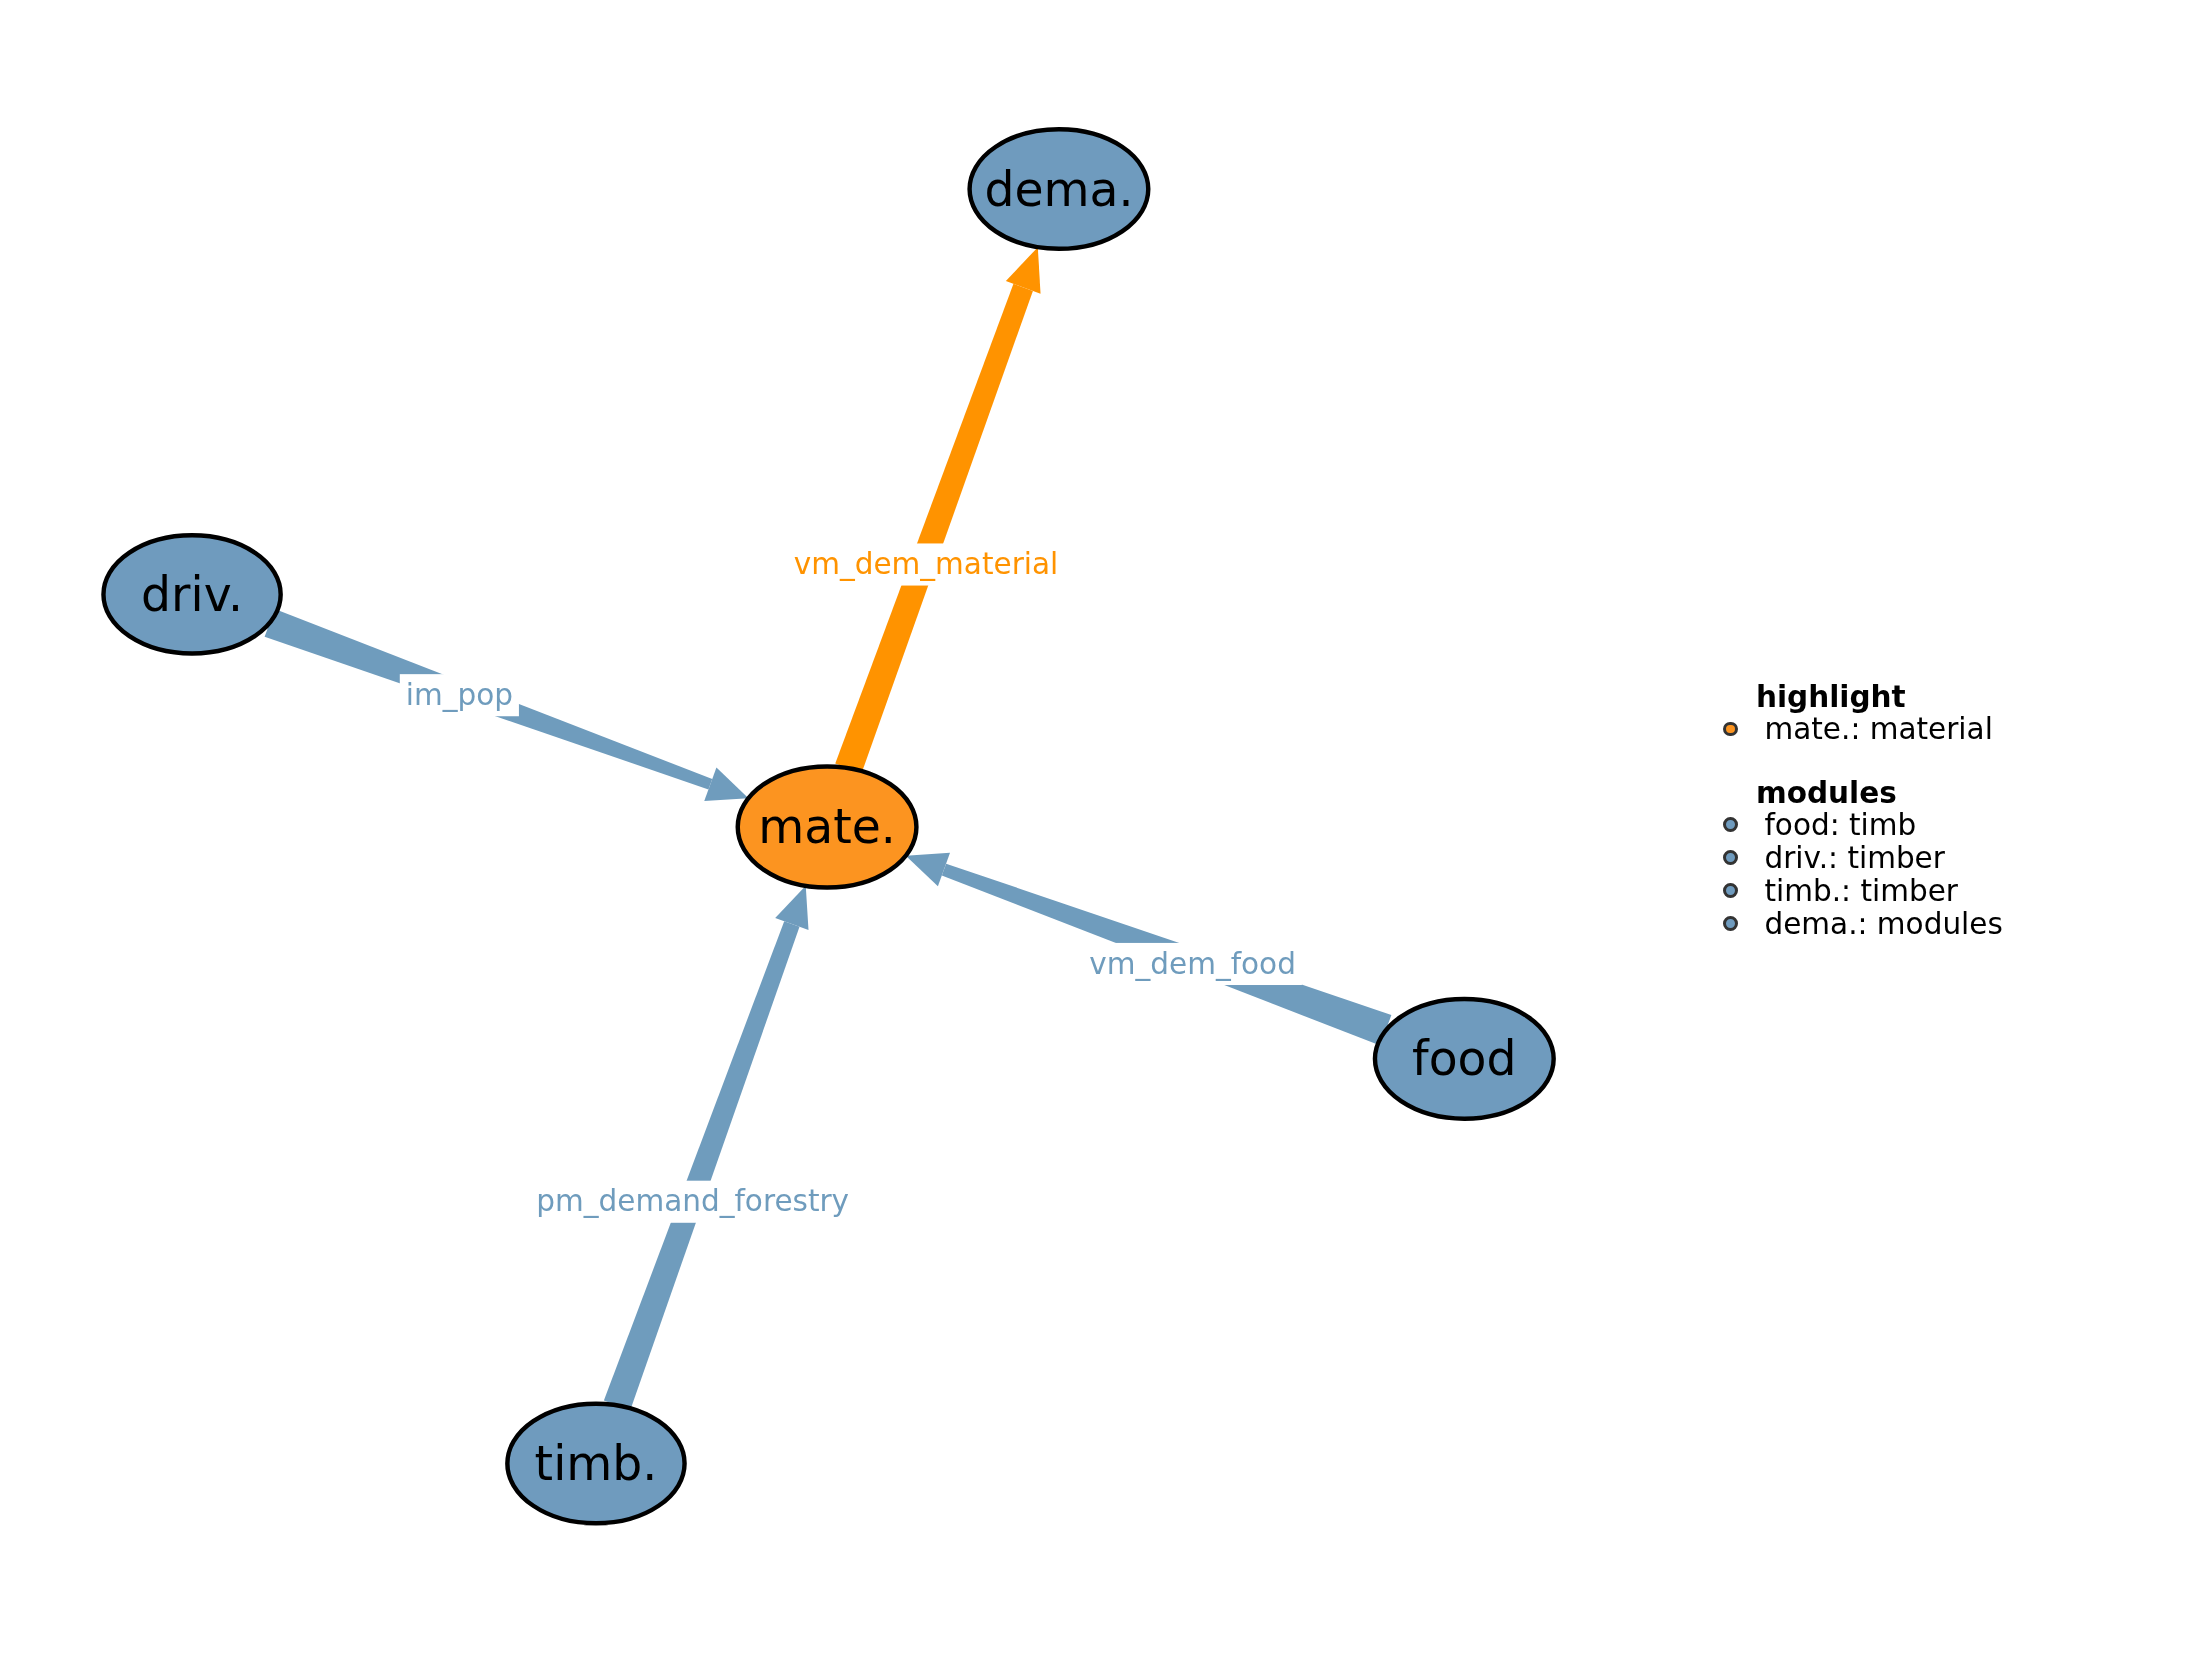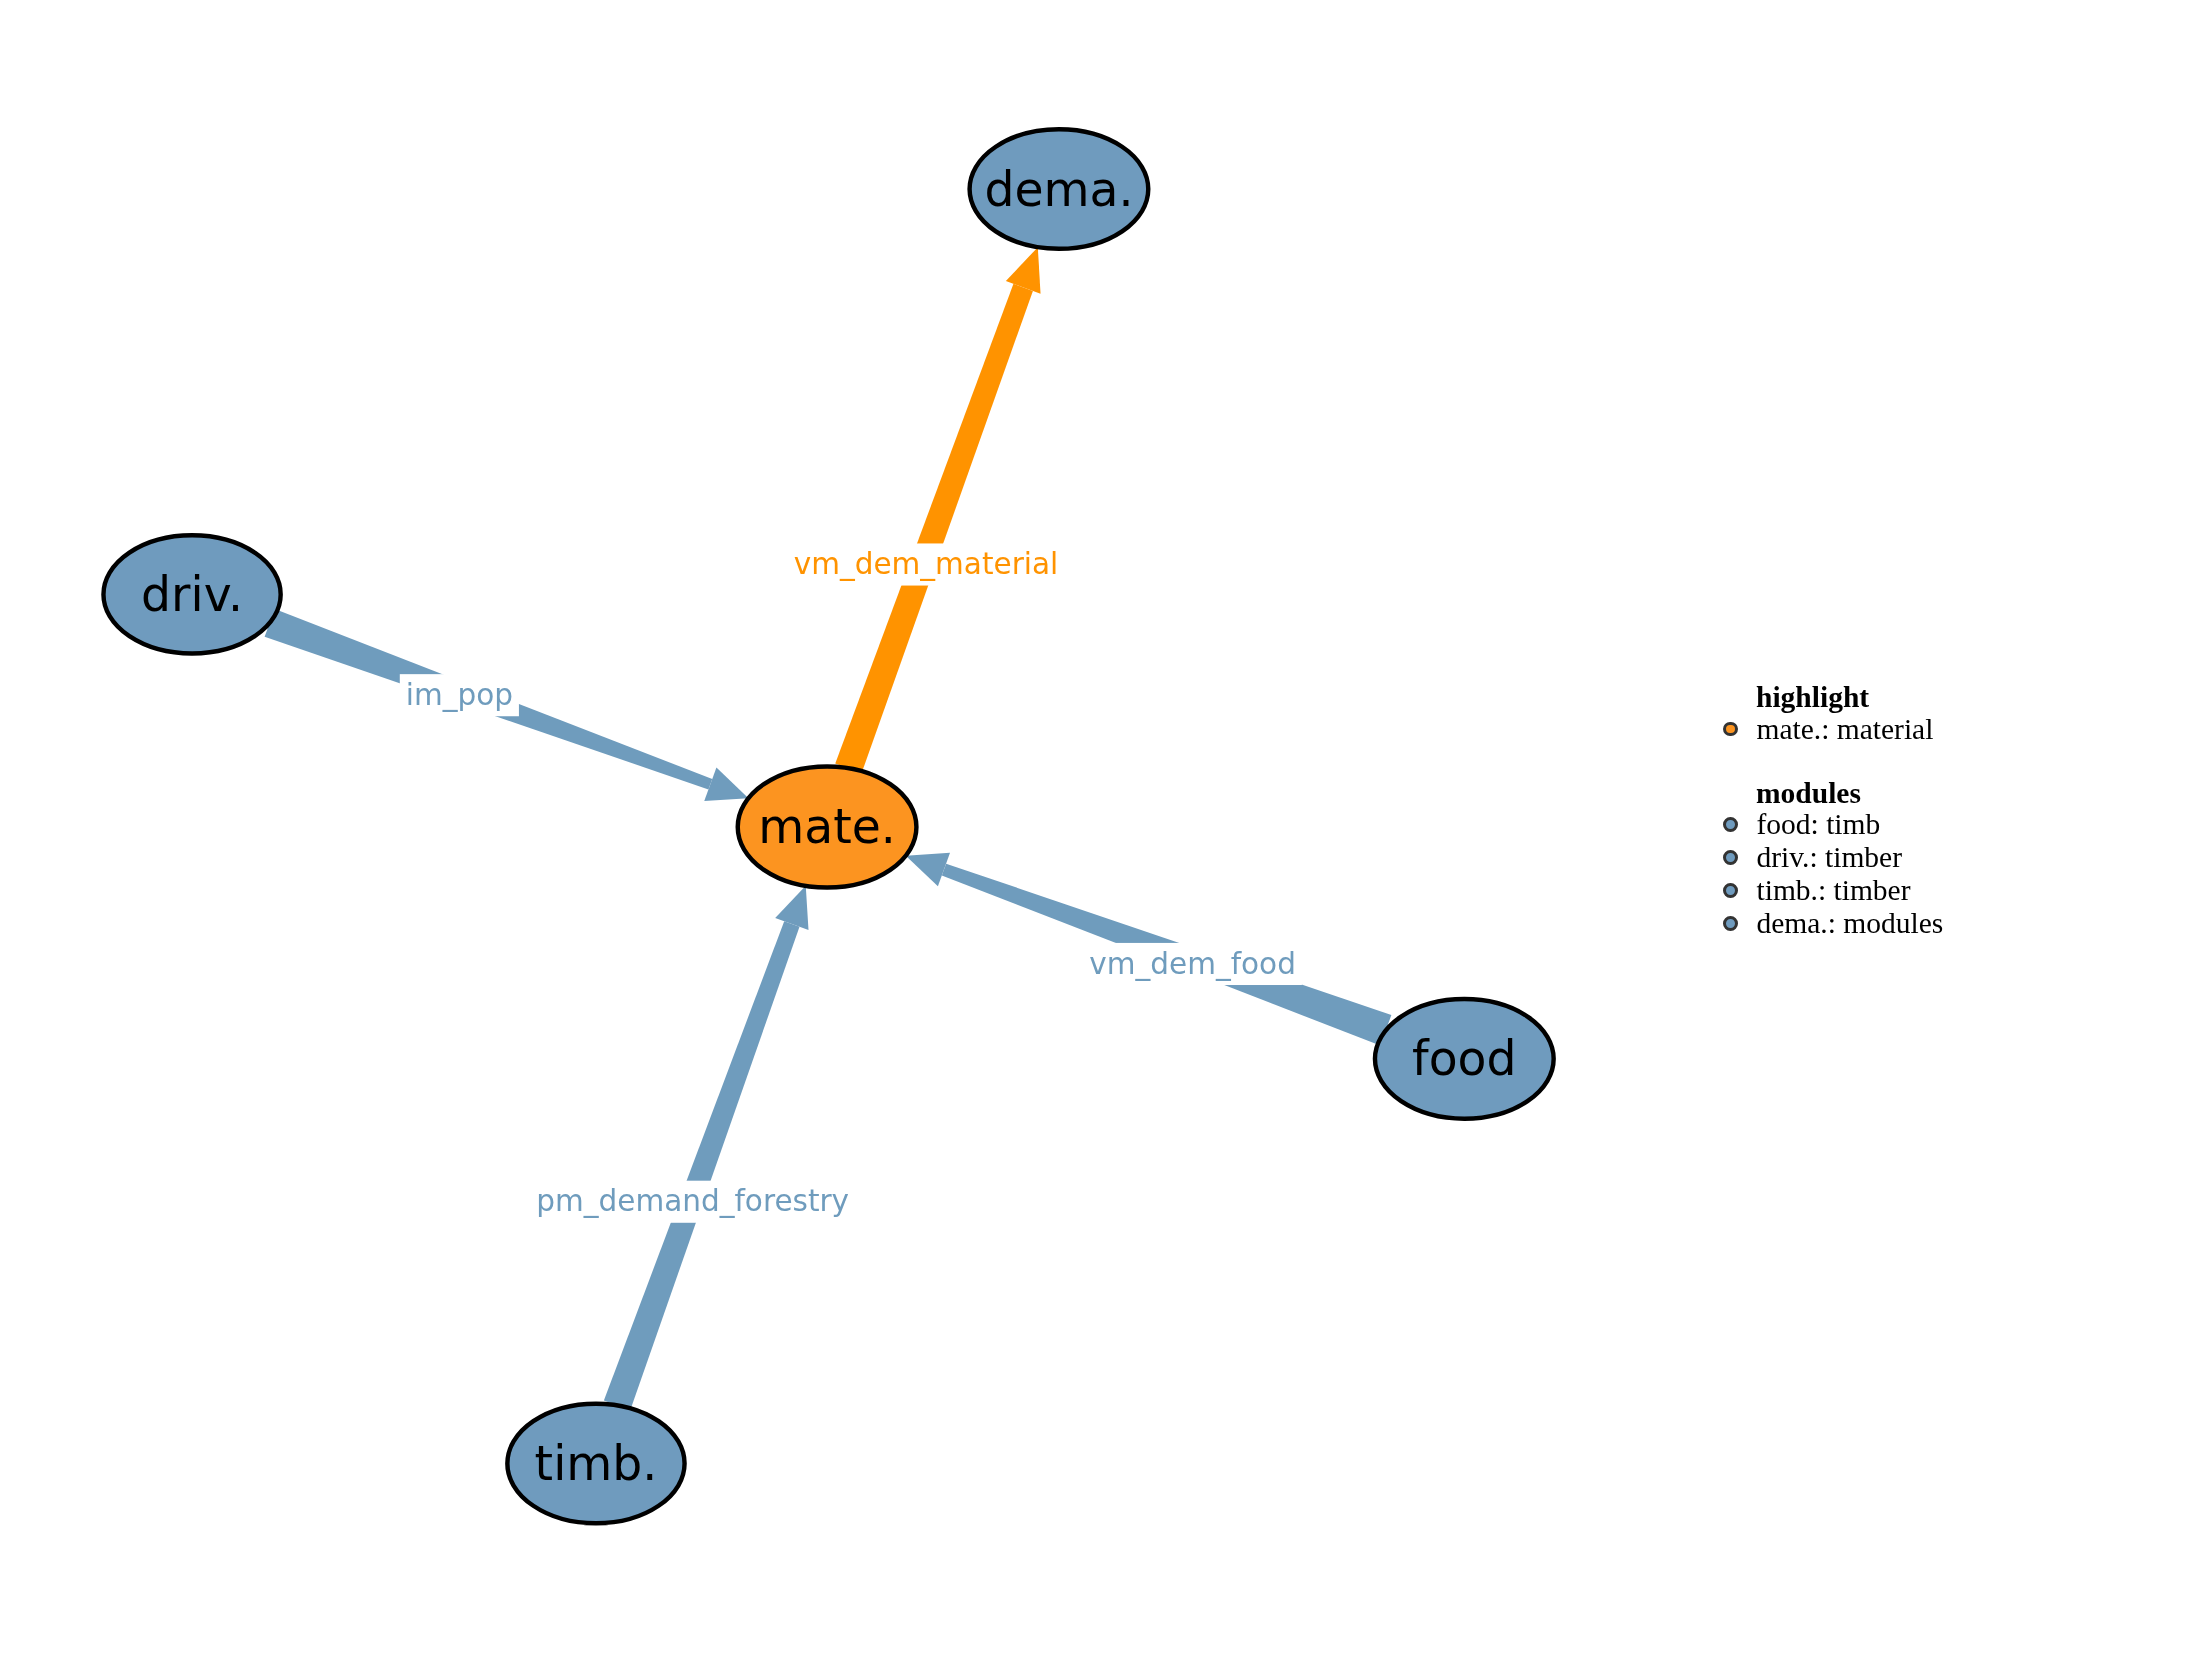--- a/index.html
+++ b/index.html
@@ -28,34 +28,34 @@
     fill: #000000;
   }
   .edge-label {
     font-size: 40px;
   }
   .legend {
     position: absolute;
     left: 1721px;
     top: 683px;
     color: #000000;
-    font-family: Liberation Serif, serif;
   }
   .legend-title {
     font-size: 29.5px;
     font-weight: bold;
     line-height: 29.5px;
     height: 29.5px;
     padding-left: 35px;
     white-space: nowrap;
   }
   .legend-item {
     display: flex;
     align-items: center;
     height: 33px;
+    gap: 8px;
   }
   .legend-marker {
     flex: 0 0 auto;
     width: 14.8px;
     height: 14.8px;
     border-radius: 50%;
     border: 3px solid #333333;
     box-sizing: border-box;
     margin: 0 18.5px 0 2.2px;
   }

